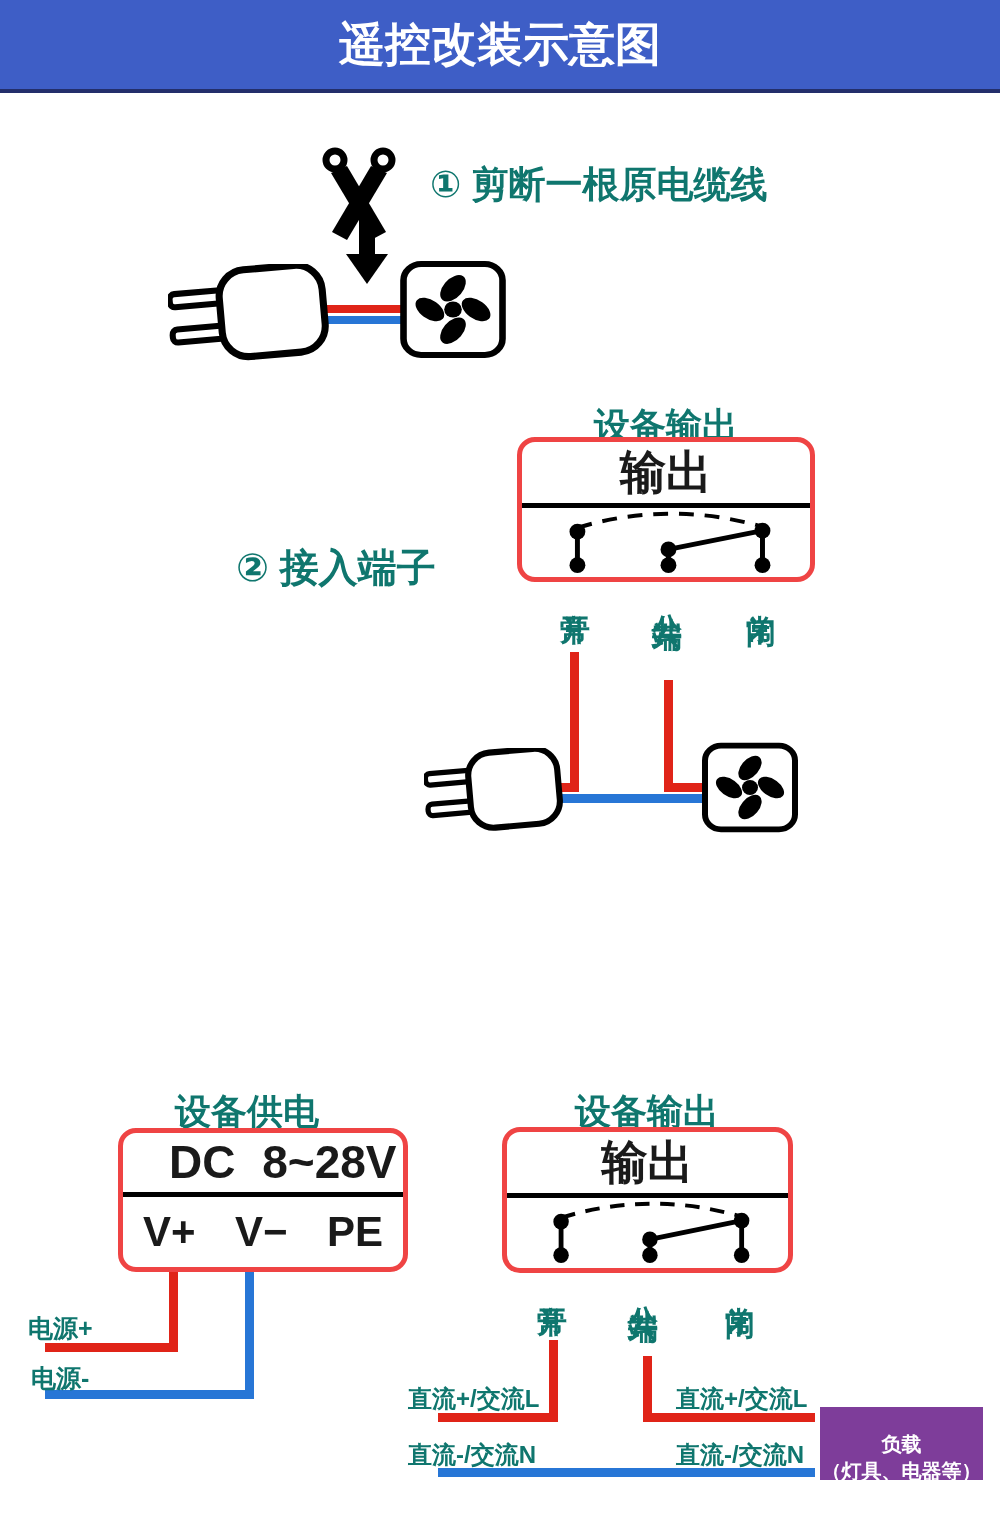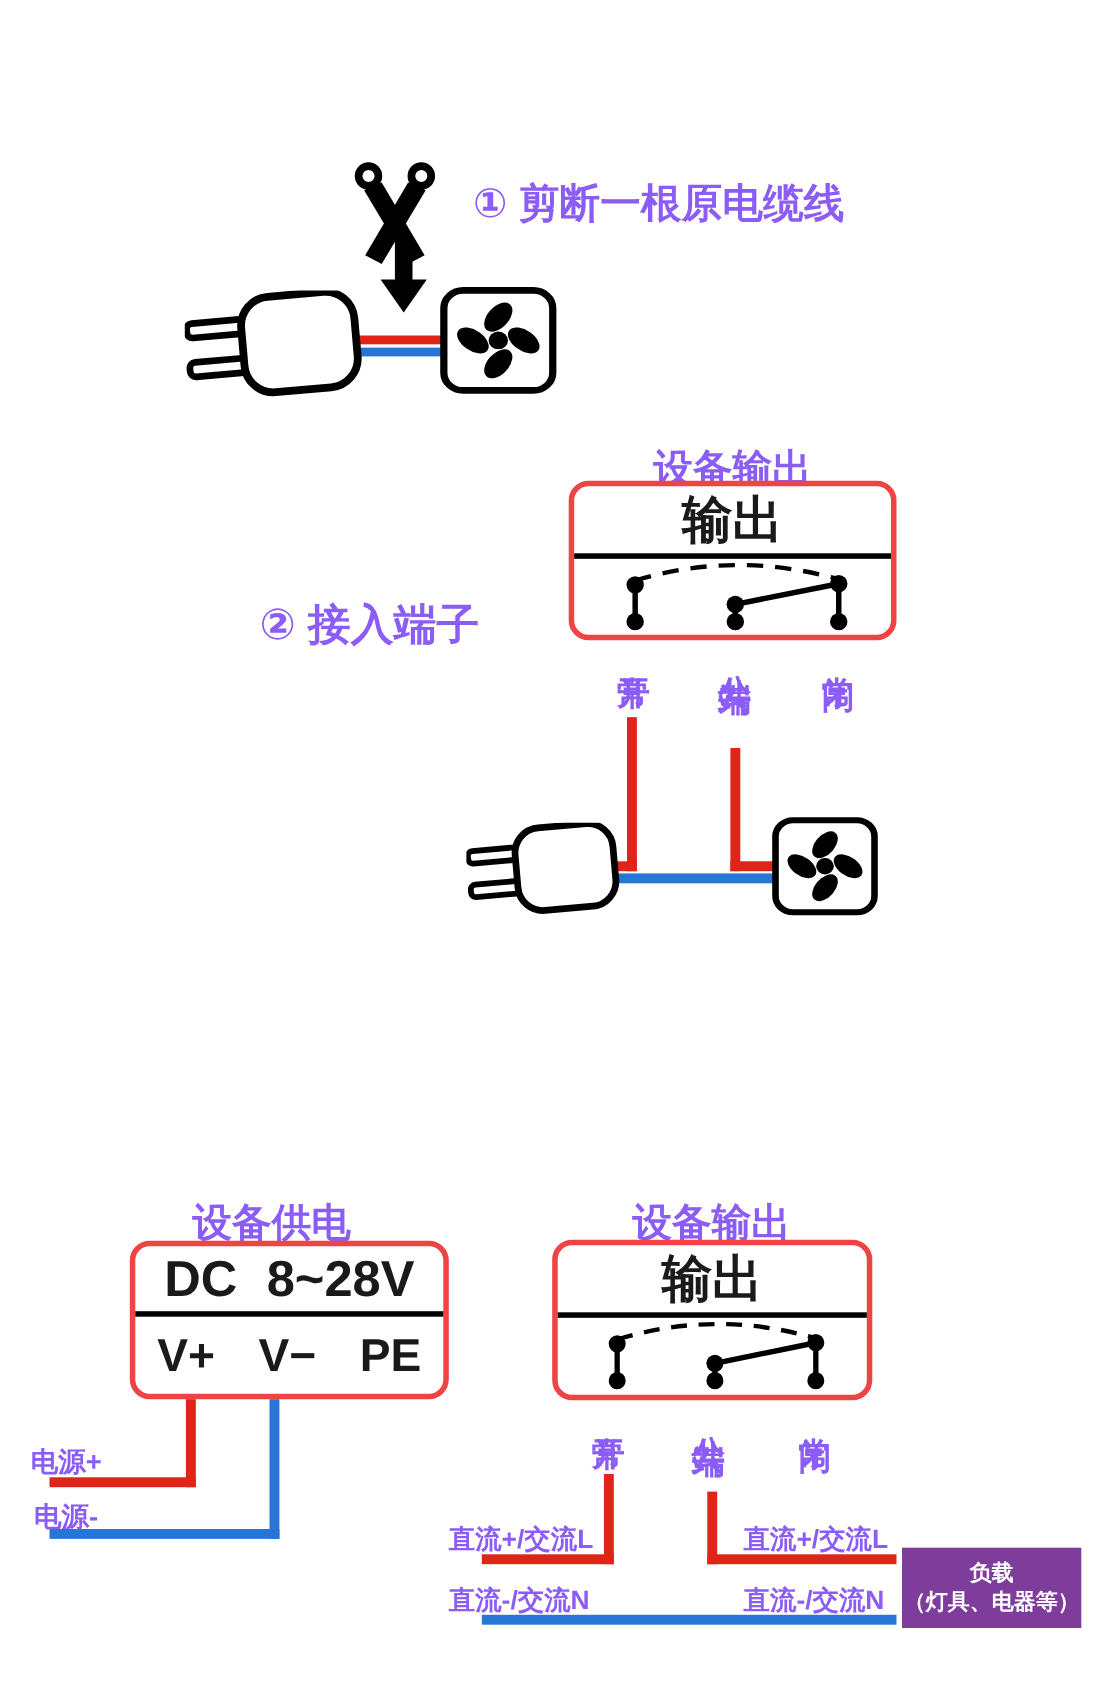--- a/index.html
+++ b/index.html
@@ -6,38 +6,38 @@
   #page{
     position:relative;width:1000px;height:1536px;background:#ffffff;overflow:hidden;
     font-family:"Liberation Sans","DejaVu Sans",sans-serif;color:#1a1a1a;
   }
   .abs{position:absolute;}
   
   .band{left:0;width:1000px;background:#3e5ec6;text-align:center;color:#ffffff;font-weight:bold;}
   .band1{top:0;height:89px;line-height:89px;font-size:46px;border-bottom:4px solid #232f6b;}
   .band2{top:913px;height:86px;line-height:86px;font-size:48px;border-top:5px solid #232f6b;border-bottom:4px solid #4a5694;}
   
-  .t{font-weight:700;color:#8b5cf6;white-space:nowrap;}
+  .t{font-weight:700;color:#0f766e;white-space:nowrap;}
   .step{font-size:37px;}
   .boxcap{font-size:36px;text-align:center;width:200px;}
   .vlabel{writing-mode:vertical-rl;text-orientation:upright;font-size:30px;line-height:30px;letter-spacing:3px;}
   .wlabel{font-size:24px;}
   .plabel{font-size:25px;text-align:right;}
   
   .wire{position:absolute;}
   .red{background:#e02418;}
   .blue{background:#2776d6;}
   
   .obox{position:absolute;border:5px solid #ef4444;border-radius:18px;background:#fff;box-sizing:border-box;}
   .obox .row1{height:61px;line-height:61px;border-bottom:5px solid #000;text-align:center;font-size:46px;font-weight:bold;}
   .obox .rowc{height:69px;width:100%;}
-  .pbox .row1{height:59px;line-height:59px;border-bottom:5px solid #000;text-align:center;font-size:46px;font-weight:bold;word-spacing:14px;}
+  .pbox .row1{height:59px;line-height:59px;border-bottom:5px solid #000;text-align:left;font-size:46px;font-weight:bold;word-spacing:14px;padding-left:46px;}
   .pbox .row2{height:70px;display:flex;align-items:center;justify-content:space-between;padding:0 20px;font-size:42px;font-weight:bold;}
   
-  .load{background:#7e3d9a;color:#fff;text-align:center;font-weight:bold;font-size:20px;line-height:27px;padding-top:10px;box-sizing:border-box;}
+  .load{background:#7e3d9a;color:#fff;text-align:center;font-weight:bold;font-size:20px;line-height:27px;padding-top:24px;box-sizing:border-box;}
   svg{display:block;}
 </style>
 </head>
 <body>
 
 <svg width="0" height="0" style="position:absolute" aria-hidden="true">
   <defs>
     <g id="g-scissors">
       <circle cx="15" cy="14" r="9" fill="none" stroke="#000" stroke-width="7"></circle>
       <circle cx="63" cy="14" r="9" fill="none" stroke="#000" stroke-width="7"></circle>
@@ -84,20 +84,23 @@
       <circle cx="148" cy="42" r="8"></circle>
         <circle cx="148" cy="58" r="8"></circle>
       <circle cx="243" cy="23" r="8"></circle>
         <circle cx="243" cy="58" r="8"></circle>
     </g>
   </defs>
 </svg>
 
 <div id="page">
 
+  <div class="abs band band1">
+    <span>遥控改装示意图</span>
+  </div>
 
   <div class="abs" style="left:320px;top:146px;width:80px;height:100px;">
     <svg viewBox="0 0 80 100" width="80" height="100">
         <use href="#g-scissors"></use>
       </svg>
   </div>
   <div class="abs t step" style="left:430px;top:160px;">① 剪断一根原电缆线</div>
   <div class="abs" style="left:346px;top:216px;width:42px;height:70px;">
     <svg viewBox="0 0 42 70" width="42" height="70">
         <use href="#g-arrow"></use>

